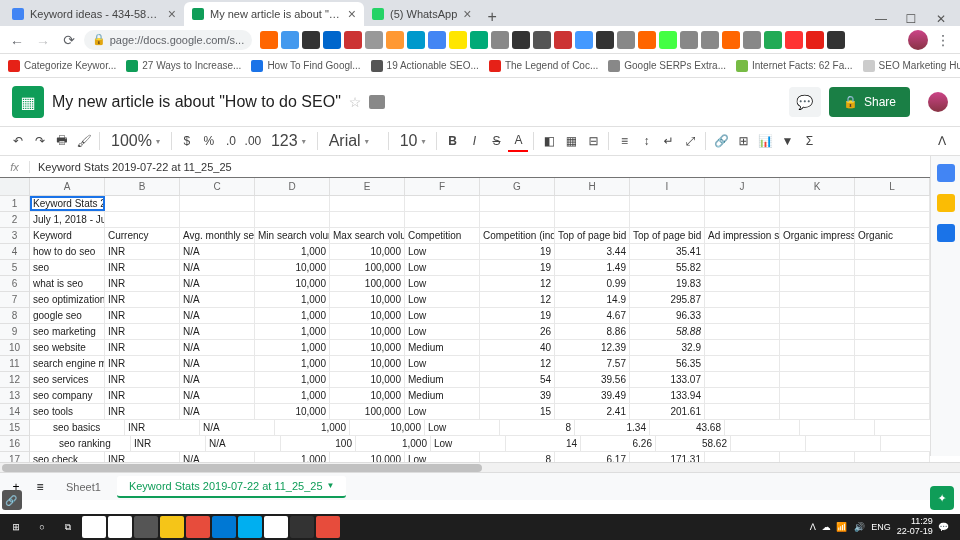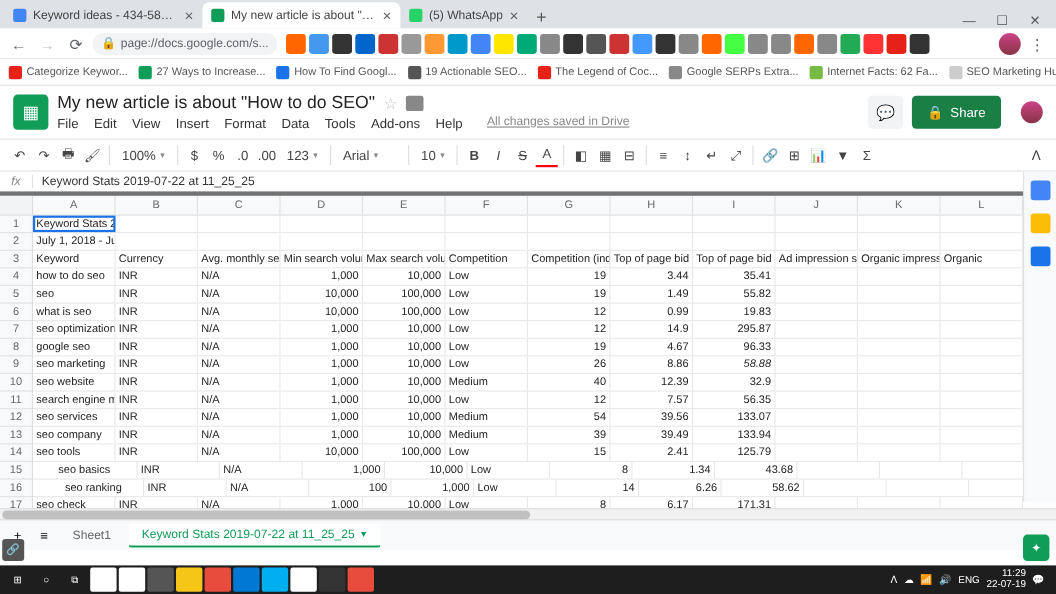--- a/index.html
+++ b/index.html
@@ -30,23 +30,23 @@
 .doc-title{font-size:16px;color:#222;display:flex;align-items:center;gap:8px}
 .star{color:#bbb;font-size:14px}
 .folder{width:16px;height:14px;background:#888;border-radius:2px}
 .menubar{display:flex;gap:14px;font-size:12px;color:#333;margin-top:2px}
 .save-status{color:#888;font-size:11px;text-decoration:underline;margin-left:8px}
 .comment-btn{width:32px;height:30px;background:#f1f3f4;border-radius:4px;display:flex;align-items:center;justify-content:center;font-size:14px;color:#666}
 .share-btn{height:30px;padding:0 14px;background:#1a7f45;color:#fff;border-radius:4px;display:flex;align-items:center;gap:6px;font-size:12px}
 .toolbar{height:30px;border-top:1px solid #e0e0e0;border-bottom:1px solid #e0e0e0;display:flex;align-items:center;padding:0 8px;gap:2px;color:#444}
 .tbtn{min-width:20px;height:22px;display:flex;align-items:center;justify-content:center;font-size:12px}
 .tsep{width:1px;height:18px;background:#ddd;margin:0 3px}
-.tsel{padding:0 6px;font-size:12px;display:flex;align-items:center;gap:2px}
+.tsel{padding:0 6px;font-size:16px;display:flex;align-items:center;gap:2px}
 .tsel::after{content:'▾';font-size:8px;color:#888;margin-left:2px}
-.fx-bar{height:22px;display:flex;align-items:center;border-bottom:4px solid #737373}
+.fx-bar{height:22px;display:flex;align-items:center;border-bottom:1px solid #737373}
 .fx-lbl{width:30px;text-align:center;font-style:italic;color:#888;font-size:11px;border-right:1px solid #e0e0e0}
 .fx-val{padding-left:8px;font-size:11px;color:#333}
 .grid-wrap{position:relative;height:284px;overflow:hidden;display:flex}
 .rowhdrs{width:30px;background:#f8f9fa;border-right:1px solid #ddd}
 .rowhdr{height:16px;border-bottom:1px solid #e0e0e0;font-size:10px;color:#666;text-align:center;line-height:16px}
 .rowhdr.ch{height:18px;background:#f1f3f4}
 .grid-main{flex:1;overflow:hidden}
 .colhdrs{height:18px;display:flex;background:#f8f9fa;border-bottom:1px solid #ddd}
 .colhdr{border-right:1px solid #e0e0e0;font-size:10px;color:#666;text-align:center;line-height:18px;flex-shrink:0}
 .datarow{height:16px;display:flex;border-bottom:1px solid #e8e8e8}
@@ -172,32 +172,20 @@
   </div>
 
 <div class="doc-header">
   <div class="sheets-logo">▦</div>
   <div class="doc-tm">
     <div class="doc-title">
         <span>My new article is about "How to do SEO"</span>
         <span class="star">☆</span>
         <div class="folder"></div>
       </div>
-    <div class="menubar" id="menubar">
-        <span>File</span>
-        <span>Edit</span>
-        <span>View</span>
-        <span>Insert</span>
-        <span>Format</span>
-        <span>Data</span>
-        <span>Tools</span>
-        <span>Add-ons</span>
-        <span>Help</span>
-        <span class="save-status">All changes saved in Drive</span>
-      </div>
   </div>
   <div class="comment-btn">💬</div>
   <div class="share-btn">
       <span>🔒</span>
       <span>Share</span>
     </div>
   <div class="avatar" style="margin-left:10px"></div>
 </div>
 
 <div class="toolbar">
@@ -473,21 +461,21 @@
         </div>
         <div class="datarow">
           <div class="cell" style="width: 75px;">seo tools</div>
           <div class="cell" style="width: 75px;">INR</div>
           <div class="cell" style="width: 75px;">N/A</div>
           <div class="cell num" style="width: 75px;">10,000</div>
           <div class="cell num" style="width: 75px;">100,000</div>
           <div class="cell" style="width: 75px;">Low</div>
           <div class="cell num" style="width: 75px;">15</div>
           <div class="cell num" style="width: 75px;">2.41</div>
-          <div class="cell num" style="width: 75px;">125.79</div>
+          <div class="cell num" style="width: 75px;">201.61</div>
           <div class="cell" style="width: 75px;"></div>
           <div class="cell" style="width: 75px;"></div>
           <div class="cell" style="width: 75px;"></div>
         </div>
         <div class="datarow">
           <div class="cell" style="width: 75px; margin-left: 20px;">seo basics</div>
           <div class="cell" style="width: 75px;">INR</div>
           <div class="cell" style="width: 75px;">N/A</div>
           <div class="cell num" style="width: 75px;">1,000</div>
           <div class="cell num" style="width: 75px;">10,000</div>

